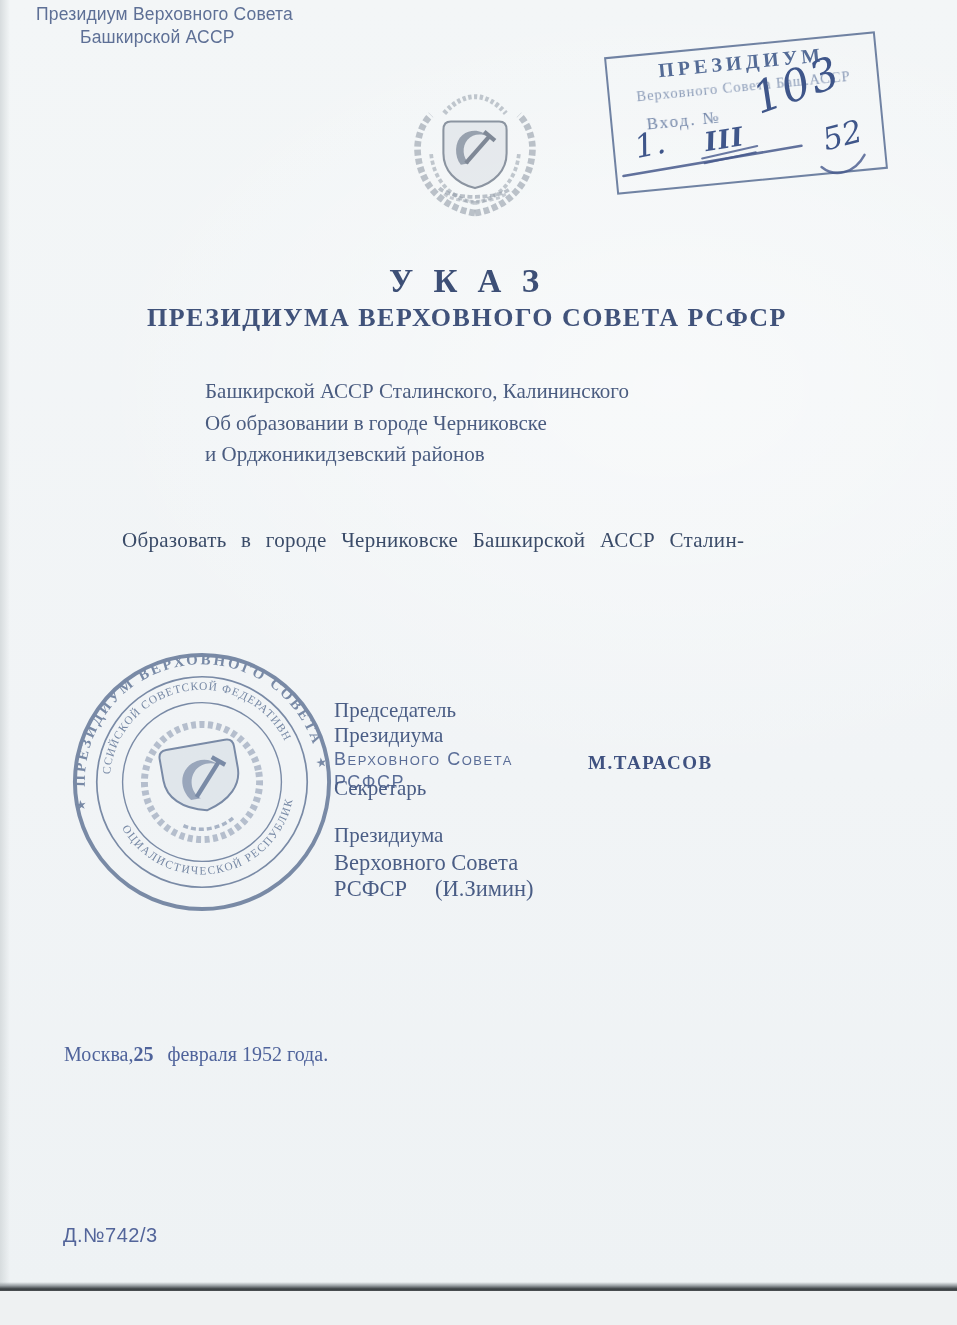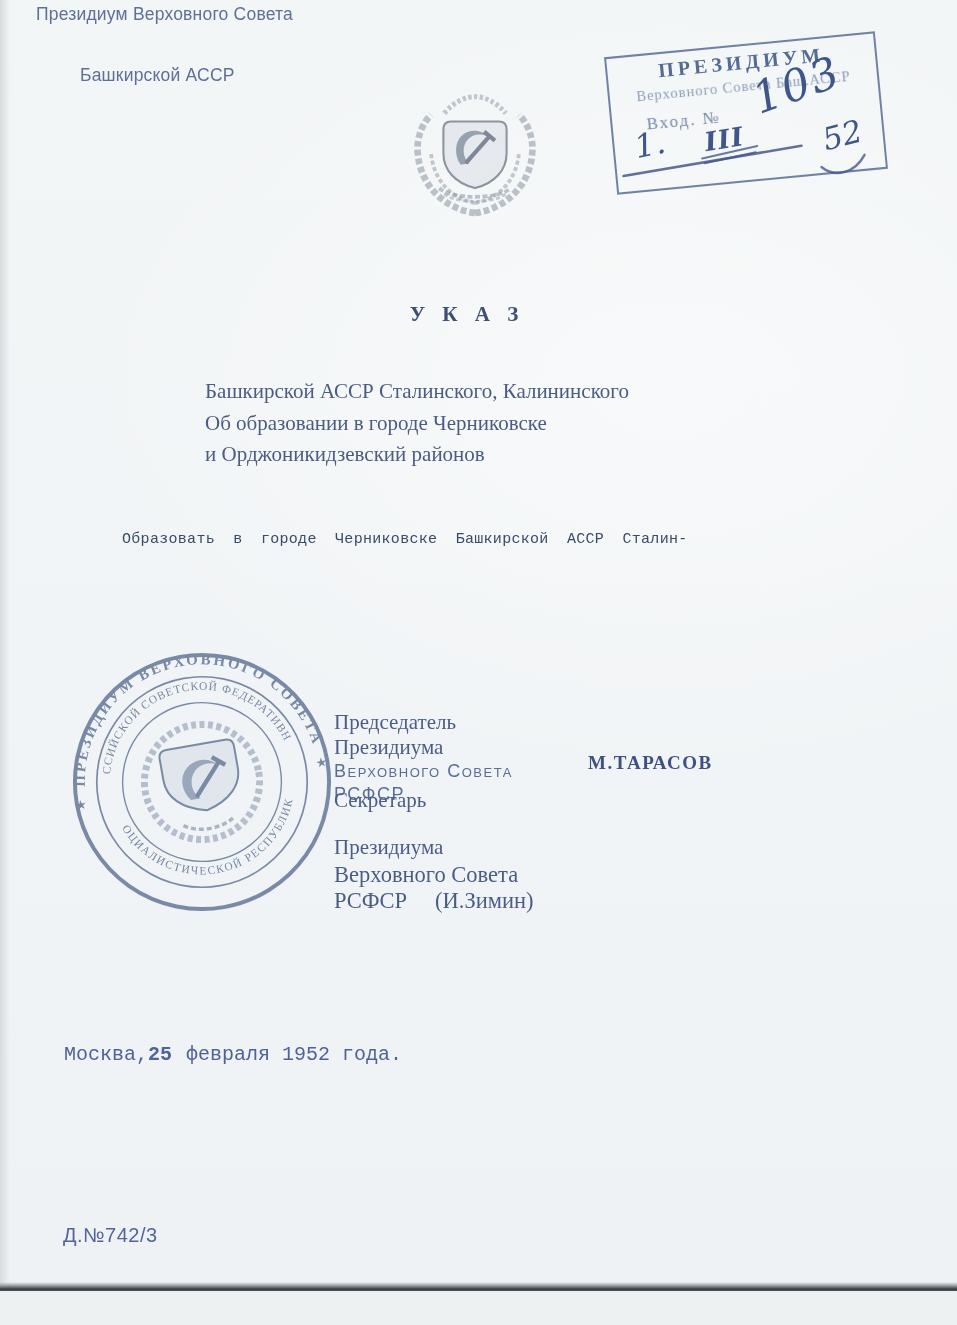--- a/index.html
+++ b/index.html
@@ -17,21 +17,21 @@
     overflow:hidden;
   }
   .scan-left{position:absolute;left:0;top:0;bottom:0;width:10px;
     background:linear-gradient(90deg,#d7dcde,rgba(243,246,247,0));}
   .scan-bottom{position:absolute;left:0;right:0;bottom:0;height:9px;
     background:linear-gradient(180deg,rgba(150,156,160,0) 0%,#9aa0a4 40%,#3a3f42 78%,#4c5154 100%);}
   
   .sender-note{position:absolute;left:36px;top:3px;
     font-family:"Liberation Sans",sans-serif;font-size:17.5px;line-height:23px;
     color:#5e7096;letter-spacing:.2px;}
-  .sender-note .l2{padding-left:44px;margin-top:38px;}
+  .sender-note .l2{padding-left:44px;}
   
   .stamp{position:absolute;left:610px;top:44px;width:268px;height:134px;
     transform:rotate(-5.5deg);
     border:2.5px solid rgba(74,98,138,.78);
     border-left-width:2px;border-top-width:2px;
     color:#47608e;}
   .stamp .org1{position:absolute;top:5px;left:0;right:0;text-align:center;
     font-weight:bold;font-size:20px;letter-spacing:4px;opacity:.92;}
   .stamp .org2{position:absolute;top:32px;left:0;right:0;text-align:center;
     font-size:14.5px;letter-spacing:1px;filter:blur(.7px);opacity:.6;}
@@ -41,46 +41,46 @@
   .stamp .num{position:absolute;left:142px;top:18px;font-size:44px;
     transform:rotate(-14deg);letter-spacing:2px;}
   .stamp .day{position:absolute;left:20px;top:70px;font-size:32px;transform:rotate(-6deg);}
   .stamp .mon{position:absolute;left:90px;top:76px;font-size:26px;font-weight:bold;transform:rotate(-4deg);letter-spacing:1px;}
   .stamp .yr{position:absolute;left:208px;top:80px;font-size:31px;transform:rotate(-9deg);}
   .stamp svg{position:absolute;left:0;top:0;}
   
   .emblem{position:absolute;left:396px;top:88px;}
   
   .title{position:absolute;left:0;top:263px;width:934px;text-align:center;
-    font-weight:bold;font-size:21px;letter-spacing:6px;color:#3d4f76;margin-top:39px;}
+    font-weight:bold;font-size:33px;letter-spacing:6px;color:#3d4f76;}
   .subtitle{position:absolute;left:0;top:303px;width:934px;text-align:center;
     font-weight:bold;font-size:26px;letter-spacing:1.5px;color:#40527a;}
   
   .subject{position:absolute;left:205px;top:376px;font-size:21px;line-height:31.5px;
     color:#4a5c80;}
   
   .body-par{position:absolute;left:84px;top:524px;width:840px;
-    font-family:Liberation Mono, monospace;font-size:15px;line-height:32px;
+    font-family:Liberation Serif, serif;font-size:21px;line-height:32px;
     color:#3a4b68;word-spacing:9px;letter-spacing:.3px;}
   .body-par .bl1{text-indent:38px;}
   
   .seal{position:absolute;left:68px;top:648px;filter:blur(.25px);}
   
-  .sig{position:absolute;font-size:21px;color:#4a5d85;left:334px;white-space:nowrap;margin-top:12px;}
+  .sig{position:absolute;font-size:21px;color:#4a5d85;left:334px;white-space:nowrap;}
   .sig.small{font-family:"Liberation Sans",sans-serif;font-variant-caps:small-caps;
     font-size:18px;letter-spacing:1.5px;color:#5a6d97;}
   .sig.big{font-size:22.5px;}
   .s1{top:698px;} .s2{top:723px;} .s3{top:749px;} .s4{top:772px;}
   .s5{top:776px;} .s6{top:823px;} .s7{top:850px;} .s8{top:876px;}
   .sig .gap{display:inline-block;width:28px;}
   .chairman{position:absolute;left:588px;top:752px;font-weight:bold;font-size:19px;
     letter-spacing:1.5px;color:#3f5180;}
   
   .dateline{position:absolute;left:64px;top:1043px;
-    font-family:Liberation Mono, monospace;font-size:20px;color:#4f639b;}
+    font-family:Liberation Serif, serif;font-size:20px;color:#4f639b;}
   .dateline .day{font-weight:bold;}
   .dateline .tail{margin-left:14px;}
   .doc-number{position:absolute;left:63px;top:1197px;
     font-family:"Liberation Sans",sans-serif;font-size:20px;letter-spacing:.5px;color:#53659a;margin-top:27px;}
   .stray{position:absolute;left:200px;top:1288px;}
 </style>
 </head>
 <body>
 
 <div class="page">
@@ -120,20 +120,21 @@
       <path d="M66,40 h58 c6,0 9,4 9,10 v28 c0,20 -14,36 -38,42 C71,114 57,98 57,78 V50 c0,-6 3,-10 9,-10 z" stroke="#7d8795" stroke-width="2.5" fill="rgba(150,160,175,.18)"></path>
       <path d="M78,92 C70,82 70,64 80,56 C90,48 104,50 110,58 C102,54 92,55 86,62 C79,70 80,84 88,90 Z" fill="rgba(110,122,140,.75)" stroke="none"></path>
       <path d="M84,90 L112,58" stroke="#6f7989" stroke-width="5"></path>
       <path d="M106,52 l13,11" stroke="#6f7989" stroke-width="5"></path>
       <path d="M52,120 C66,134 124,134 138,120" stroke-width="4.5" stroke-dasharray="6 3" opacity=".6"></path>
       <path d="M58,127 C72,139 118,139 132,127" stroke-width="3.5" stroke-dasharray="5 3" opacity=".5"></path>
     </g>
   </svg>
 
   <div class="title">У К А З</div>
+  <div class="subtitle">ПРЕЗИДИУМА ВЕРХОВНОГО СОВЕТА РСФСР</div>
 
   <div class="subject">
     <div>Башкирской АССР Сталинского, Калининского</div>
     <div>Об образовании в городе Черниковске</div>
     <div>и Орджоникидзевский районов</div>
   </div>
 
   <div class="body-par">
     <div class="bl1">Образовать в городе Черниковске Башкирской АССР Сталин-</div>
   </div>

